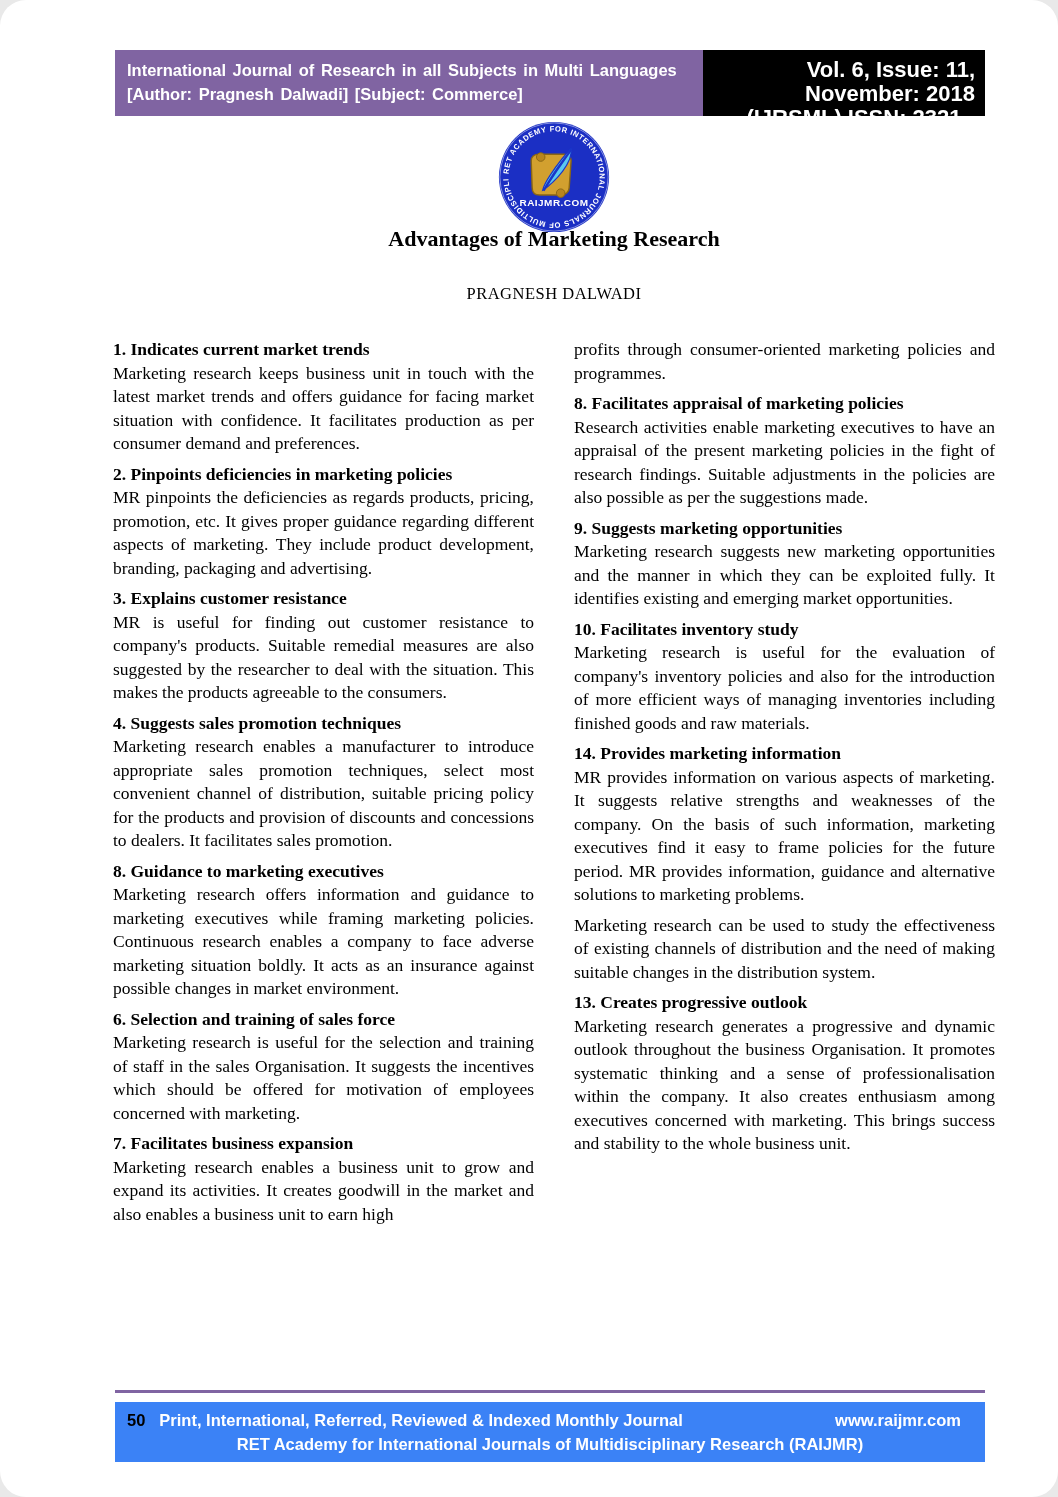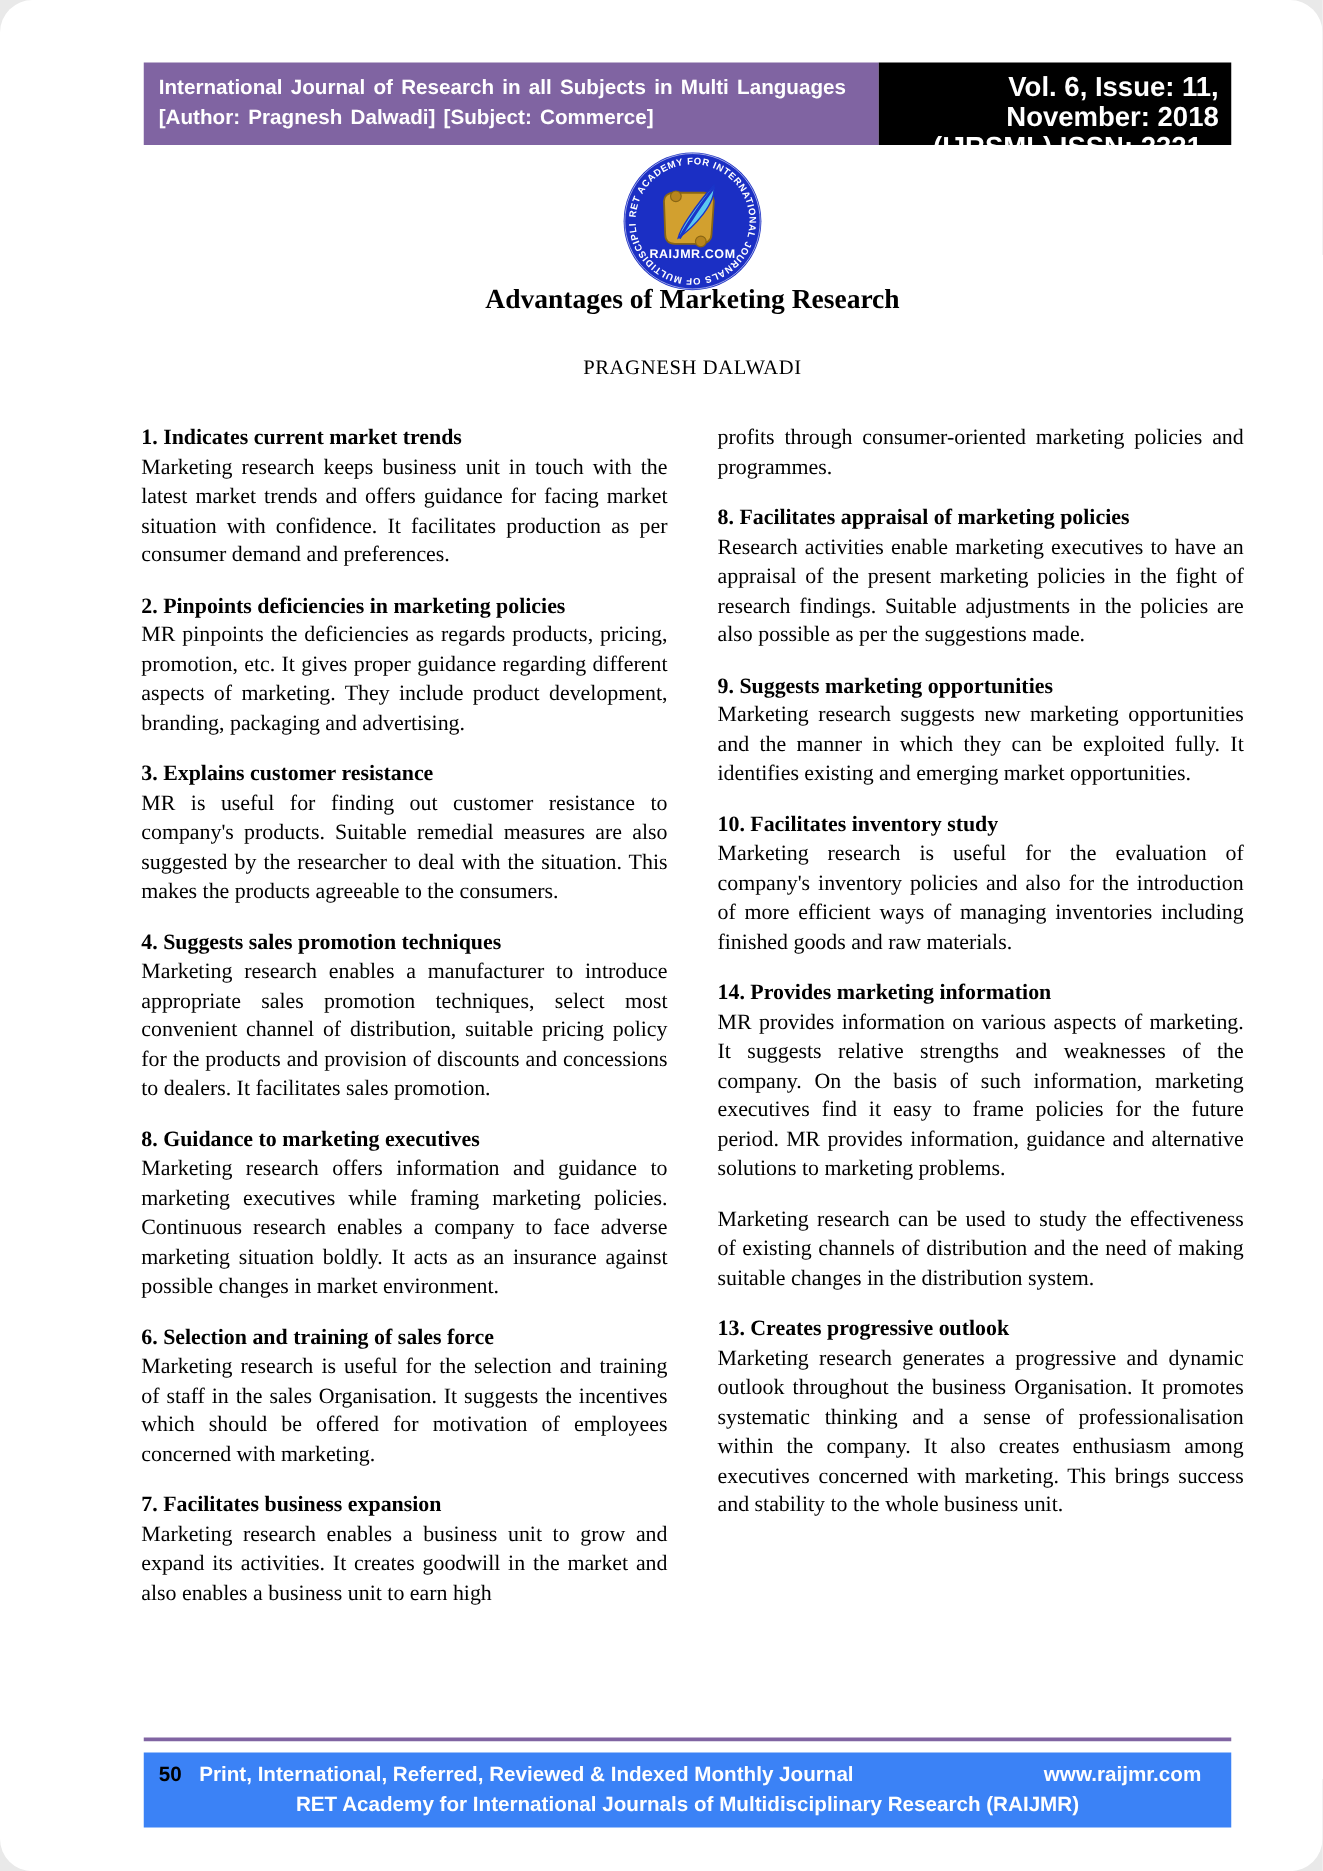--- a/index.html
+++ b/index.html
@@ -20,21 +20,21 @@
 
   
   .title{position:absolute;left:113px;top:226px;width:882px;text-align:center;
          font-size:22px;font-weight:bold;margin:0;}
   .author{position:absolute;left:113px;top:272px;width:882px;text-align:center;
           font-size:16.5px;letter-spacing:.5px;margin-top:12px;}
 
   
   .columns{position:absolute;left:113px;top:338px;width:882px;display:flex;gap:40px;}
   .col{width:427px;font-size:17.5px;line-height:23.5px;}
-  .section{margin-top:17px;}
+  .section{margin-top:7px;}
   .section:first-child{margin-top:0;}
   .sec-heading{font-weight:bold;}
   .sec-text{text-align:justify;}
 
   
   .footer-rule{position:absolute;left:115px;top:1390px;width:870px;height:3px;background:#8064A2;}
   .footer{position:absolute;left:115px;top:1402px;width:870px;height:60px;background:#3b82f6;
           color:#fff;font-family:"Liberation Sans",sans-serif;font-weight:bold;font-size:16.5px;
           box-sizing:border-box;padding-top:6px;}
   .footer-line1{display:flex;align-items:baseline;padding:0 24px 0 12px;line-height:24px;}

